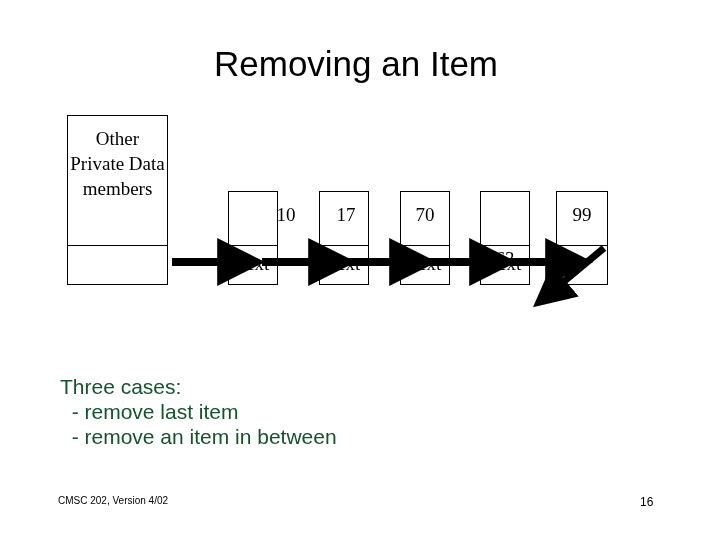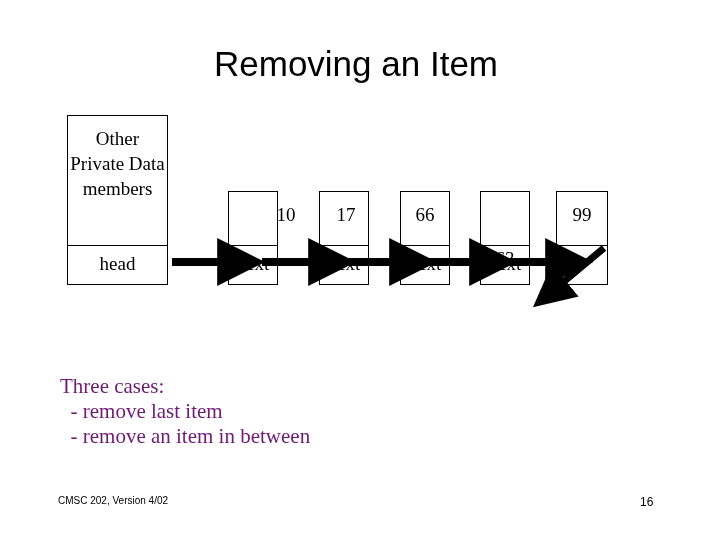--- a/index.html
+++ b/index.html
@@ -106,24 +106,24 @@
   .node-next {
     top: 252px;
     width: 50px;
   }
 
   
   #body-text {
     position: absolute;
     left: 60px;
     top: 374px;
-    font-family: Liberation Serif, serif;
+    font-family: Liberation Sans, sans-serif;
     font-size: 21px;
     line-height: 25px;
-    color: #701a75;
+    color: #14532d;
   }
   #body-text .bullet-line {
     white-space: pre;
   }
 
   
   #footer-note {
     position: absolute;
     left: 58px;
     top: 494px;
@@ -145,35 +145,34 @@
 </head>
 <body>
 
 <div id="slide-title">Removing an Item</div>
 
 <div id="diagram">
 
   <div id="owner-box"></div>
   <div id="owner-divider"></div>
   <div class="cell-text" id="owner-private-text">Other Private Data members</div>
-  <div class="cell-text" id="owner-head-text">head</div>
 
   <div class="node-box" style="left:228px;"></div>
   <div class="node-divider" style="left:228px;"></div>
   <div class="cell-text node-value" style="left:228px;padding-left:33px;">10</div>
   <div class="cell-text node-next" style="left:228px;">next</div>
 
   <div class="node-box" style="left:319px;"></div>
   <div class="node-divider" style="left:319px;"></div>
   <div class="cell-text node-value" style="left:321px;">17</div>
   <div class="cell-text node-next" style="left:319px;">next</div>
 
   <div class="node-box" style="left:400px;"></div>
   <div class="node-divider" style="left:400px;"></div>
-  <div class="cell-text node-value" style="left:400px;">66</div>
+  <div class="cell-text node-value" style="left:400px;">70</div>
   <div class="cell-text node-next" style="left:400px;">next</div>
 
   <div class="node-box" style="left:480px;"></div>
   <div class="node-divider" style="left:480px;"></div>
   <div class="cell-text node-value" style="left:480px;margin-top:44px;">63</div>
   <div class="cell-text node-next" style="left:480px;">next</div>
 
   <div class="node-box" style="left:556px; width:52px;"></div>
   <div class="node-divider" style="left:556px; width:52px;"></div>
   <div class="cell-text node-value" style="left:556px; width:52px;">99</div>

